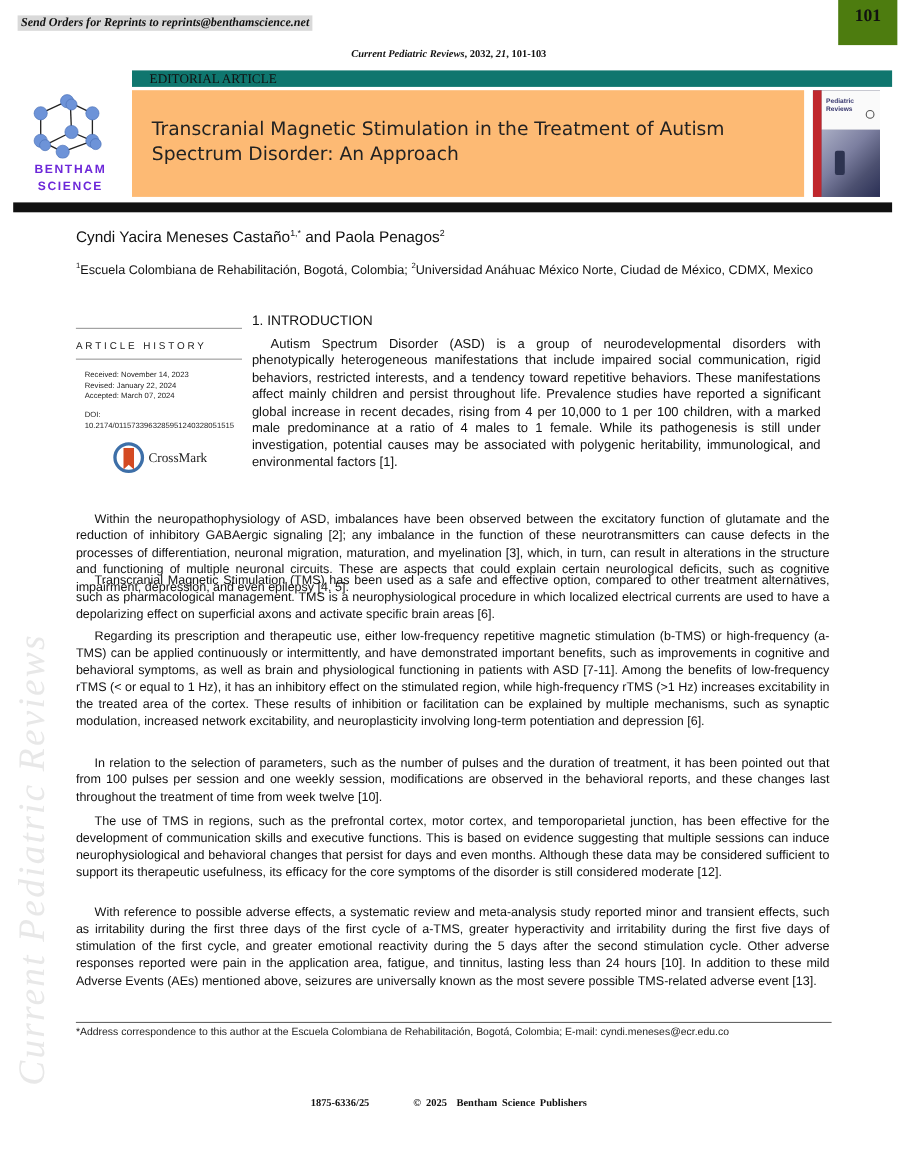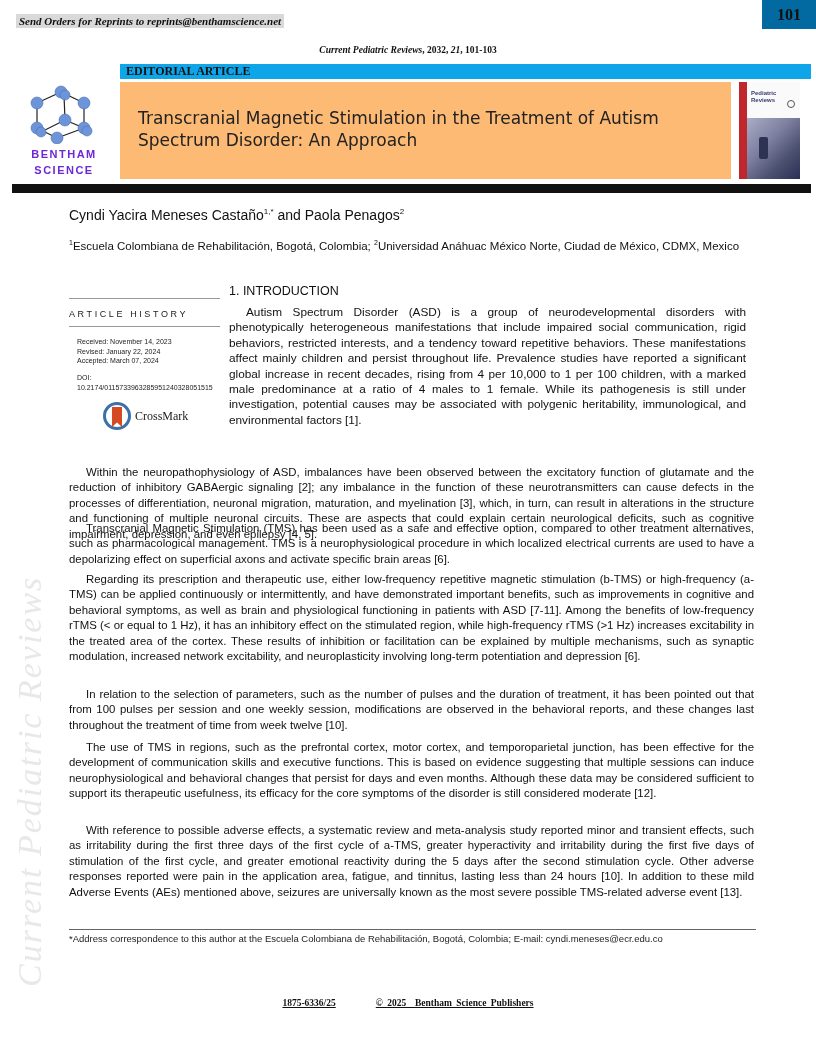--- a/index.html
+++ b/index.html
@@ -1,21 +1,21 @@
 <!DOCTYPE html>
 <html><head>
 <meta charset="utf-8">
 <style>
   html, body { margin:0; padding:0; background:#fff; }
   body { width:816px; height:1056px; position:relative; overflow:hidden; font-family:"Liberation Sans", sans-serif; color:#111; }
   .reprints { position:absolute; left:16px; top:14px; background:#d9d9d9; font-family:"Liberation Serif", serif; font-style:italic; font-weight:bold; font-size:11px; padding:1px 3px; }
-  .page-num { position:absolute; left:762px; top:0; width:54px; height:29px; background:#0369a1; font-family:"Liberation Serif", serif; font-weight:bold; font-size:16px; text-align:center; line-height:30px; }
+  .page-num { position:absolute; left:762px; top:0; width:54px; height:41px; background:#4d7c0f; font-family:"Liberation Serif", serif; font-weight:bold; font-size:16px; text-align:center; line-height:30px; }
   .journal-cite { position:absolute; left:0; width:816px; top:45px; text-align:center; font-family:"Liberation Serif", serif; font-weight:bold; font-size:9.5px; }
   .journal-cite i { font-style:italic; }
-  .editorial-bar { position:absolute; left:120px; top:64px; width:691px; height:15px; background:#0ea5e9; font-family:"Liberation Serif", serif; font-weight:bold; font-size:12px; line-height:15px; padding-left:6px; box-sizing:border-box; }
+  .editorial-bar { position:absolute; left:120px; top:64px; width:691px; height:15px; background:#0f766e; font-family:"Liberation Serif", serif; font-weight:normal; font-size:12px; line-height:15px; padding-left:16px; box-sizing:border-box; }
   .logo { position:absolute; left:12px; top:80px; width:104px; height:100px; }
   .logo-text { position:absolute; left:0; top:66px; width:104px; text-align:center; font-family:"Liberation Sans", sans-serif; font-weight:bold; color:#6d28d9; font-size:11px; line-height:16px; letter-spacing:1.5px; }
   .title-box { position:absolute; left:120px; top:82px; width:611px; height:97px; background:#fdba74; }
   .title-text { position:absolute; left:18px; top:25px; width:590px; font-family:"DejaVu Sans", sans-serif; font-size:17px; line-height:22px; color:#222; }
   .cover { position:absolute; left:739px; top:82px; width:61px; height:97px; background:#5b5f7a; overflow:hidden; }
   .cover .strip { position:absolute; left:0; top:0; width:8px; height:97px; background:#c0272d; }
   .cover .top { position:absolute; left:8px; top:0; width:53px; height:36px; background:#fafafa; }
   .cover .t1 { position:absolute; left:12px; top:8px; font-size:6px; font-weight:bold; color:#3a3a70; line-height:7px; }
   .cover .seal { position:absolute; left:48px; top:18px; width:8px; height:8px; border-radius:50%; border:1px solid #555; box-sizing:border-box; }
   .cover .img { position:absolute; left:8px; top:36px; width:53px; height:61px; background:linear-gradient(135deg,#a9adc4 0%,#7c7fa0 40%,#4c5070 70%,#2a2f55 100%); }
@@ -32,21 +32,21 @@
   .crossmark { position:absolute; left:103px; top:400px; height:32px; display:flex; align-items:center; }
   .cm-circle { width:28px; height:28px; border-radius:50%; border:3px solid #3d6fa8; box-sizing:border-box; position:relative; background:#fff; }
   .cm-flag { position:absolute; left:6px; top:2px; width:10px; height:20px; background:#d44a22; clip-path:polygon(0 0,100% 0,100% 100%,50% 78%,0 100%); }
   .cm-text { font-family:"Liberation Serif", serif; font-size:12px; margin-left:4px; color:#222; }
   .intro-head { position:absolute; left:229px; top:284px; font-size:12.5px; color:#111; }
   .p { position:absolute; text-align:justify; font-size:11.8px; line-height:15.4px; color:#111; text-indent:17px; }
   .p1 { left:229px; top:305px; width:517px; }
   .pw { left:69px; width:685px; font-size:11.4px; }
   .fn-rule { position:absolute; left:69px; top:929px; width:687px; height:1px; background:#666; }
   .fn { position:absolute; left:69px; top:933px; font-size:9.5px; color:#222; }
-  .footer { position:absolute; left:0; width:816px; top:998px; text-align:center; font-family:"Liberation Serif", serif; font-weight:bold; font-size:9.5px; word-spacing:2px;text-decoration:underline; }
+  .footer { position:absolute; left:0; width:816px; top:998px; text-align:center; font-family:"Liberation Serif", serif; font-weight:bold; font-size:9.5px; word-spacing:2px; }
   .footer .gap { display:inline-block; width:40px; }
   .watermark { position:absolute; left:-175px; top:763px; width:410px; transform:rotate(-90deg); transform-origin:center; text-align:center; font-family:"Liberation Serif", serif; font-style:italic; font-size:34px; letter-spacing:2px; color:#e8e8e8; white-space:nowrap; }
 </style>
 </head>
 <body>
 
 <div class="watermark">Current Pediatric Reviews</div>
 
 <div class="reprints">Send Orders for Reprints to reprints@benthamscience.net</div>
 <div class="page-num">101</div>

